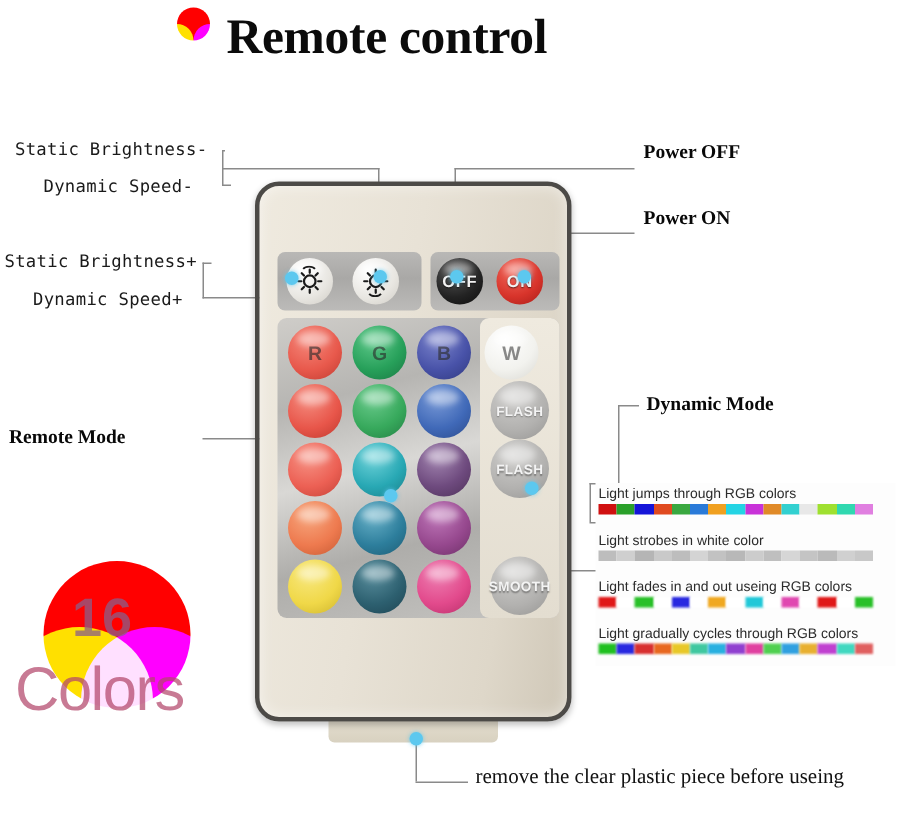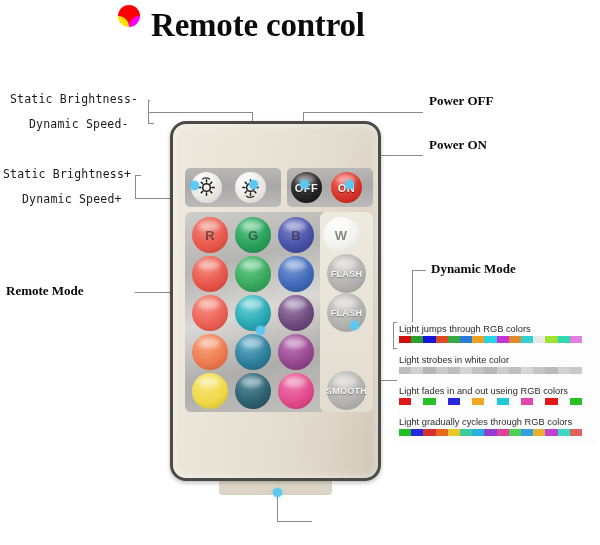--- a/index.html
+++ b/index.html
@@ -159,20 +159,21 @@
 
   <div class="ln h" style="left:412px;top:270px;width:14px;"></div>
   <div class="ln v" style="left:412px;top:270px;height:110px;"></div>
   <div class="ln h" style="left:360px;top:380px;width:53px;"></div>
   <div class="ln h" style="left:393px;top:322px;width:19px;"></div>
   <div class="ln v" style="left:393px;top:322px;height:26px;"></div>
   <div class="ln h" style="left:393px;top:348px;width:8px;"></div>
 
   <div class="ln v" style="left:277px;top:492px;height:29px;"></div>
   <div class="ln h" style="left:277px;top:521px;width:35px;"></div>
+  <div style="position:absolute;left:317px;top:511px;font-family:'Liberation Serif',serif;font-size:14px;color:#111;white-space:nowrap;">remove the clear plastic piece before useing</div>
 
   <div id="remote-tab"></div>
   <div id="remote">
 
     <div class="strip" id="strip-bright"></div>
     <div class="btn bright-btn" style="left:18px;">
       <svg width="21" height="21" viewBox="0 0 24 24" style="position:relative;z-index:2;">
         <circle cx="12" cy="12" r="4.4" fill="none" stroke="#1a1a1a" stroke-width="1.7"></circle>
         <g stroke="#1a1a1a" stroke-width="1.7" stroke-linecap="round">
           <line x1="12" y1="3.2" x2="12" y2="5.6"></line>
@@ -256,20 +257,27 @@
   </div>
 
   <div class="dot" style="left:190px;top:181px;"></div>
   <div class="dot" style="left:249px;top:180px;"></div>
   <div class="dot" style="left:300px;top:180px;"></div>
   <div class="dot" style="left:345px;top:180px;"></div>
   <div class="dot" style="left:256px;top:326px;"></div>
   <div class="dot" style="left:350px;top:321px;"></div>
   <div class="dot" style="left:273px;top:488px;"></div>
 
+  <div id="logo16">
+    <span class="c cr"></span>
+    <span class="c cg"></span>
+    <span class="c cb"></span>
+    <span class="t16">16</span>
+    <span class="tcolors">Colors</span>
+  </div>
 
   <div id="legend">
     <div class="lg-item" style="top:2px;">
       <div class="lg-text">Light jumps through RGB colors</div>
       <div class="lg-bar">
           <i style="background: rgb(208, 16, 16);"></i>
           <i style="background: rgb(42, 160, 42);"></i>
           <i style="background: rgb(21, 21, 216);"></i>
           <i style="background: rgb(224, 74, 32);"></i>
           <i style="background: rgb(58, 168, 64);"></i>

